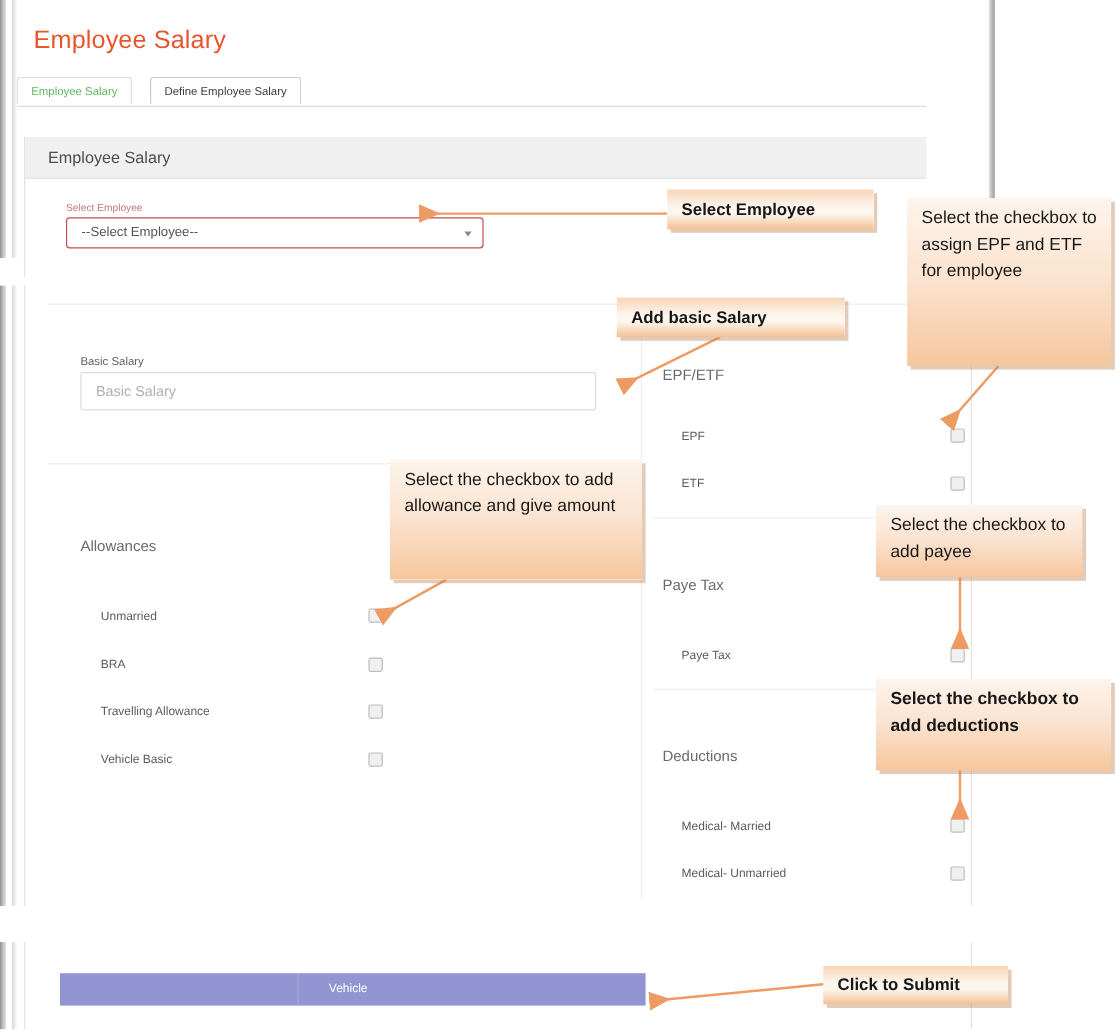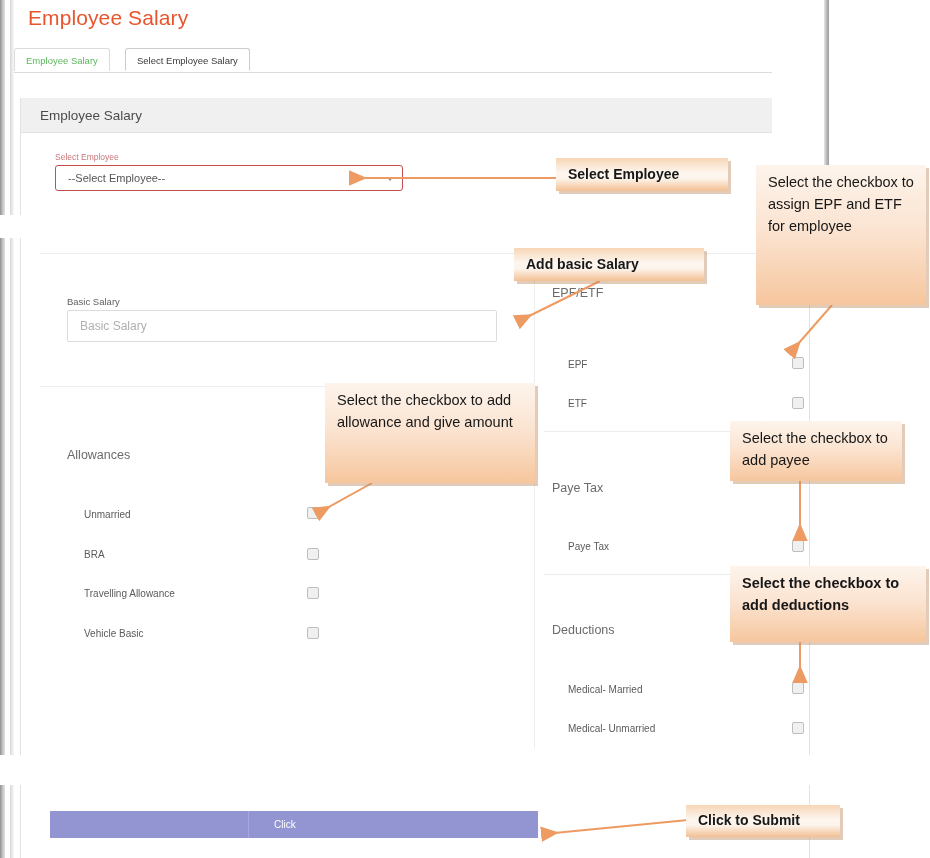--- a/index.html
+++ b/index.html
@@ -273,27 +273,27 @@
   <div class="frame-edge-inner" style="left:10px; top:0px;   width:4px;  height:215px;"></div>
 
   <div class="frame-edge" style="left:0px;  top:238px; width:5px;  height:517px;"></div>
   <div class="frame-edge-inner" style="left:10px; top:238px; width:4px;  height:517px;"></div>
 
   <div class="frame-edge" style="left:0px;  top:785px; width:5px;  height:73px;"></div>
   <div class="frame-edge-inner" style="left:10px; top:785px; width:4px;  height:73px;"></div>
 
   <div class="frame-edge-right" style="left:824px; top:0px;  width:5px;  height:215px;"></div>
 
-  <div class="band" style="left:14px; top:0px; width:758px; height:215px;">
+  <div class="band" style="left:14px; top:16px; width:758px; height:215px;">
 
     <div class="page-title">Employee Salary</div>
 
     <div class="tabstrip" style="left:0px;">
       <div class="tab tab-inactive">Employee Salary</div>
-      <div class="tab tab-active">Select Employee Salary</div>
+      <div class="tab tab-active">Define Employee Salary</div>
     </div>
 
     <div class="panel" style="left:6px; top:98px; width:790px; height:120px;">
       <div class="panel-head">
         <span class="panel-head-title">Employee Salary</span>
       </div>
     </div>
 
     <div class="field-wrap" style="left:41px; top:152px;">
       <span class="field-label-danger">Select Employee</span>
@@ -326,21 +326,21 @@
 
     <div class="row-label" style="left:70px; top:311px;">BRA</div>
     <div class="cbx" style="left:293px; top:310px;"></div>
 
     <div class="row-label" style="left:70px; top:350px;">Travelling Allowance</div>
     <div class="cbx" style="left:293px; top:349px;"></div>
 
     <div class="row-label" style="left:70px; top:390px;">Vehicle Basic</div>
     <div class="cbx" style="left:293px; top:389px;"></div>
 
-    <div class="section-title" style="left:538px; top:48px;">EPF/ETF</div>
+    <div class="section-title" style="left:538px; top:68px;">EPF/ETF</div>
 
     <div class="row-label" style="left:554px; top:121px;">EPF</div>
     <div class="cbx" style="left:778px; top:119px;"></div>
 
     <div class="row-label" style="left:554px; top:160px;">ETF</div>
     <div class="cbx" style="left:778px; top:159px;"></div>
 
     <div class="hr" style="left:530px; top:193px; width:280px;"></div>
 
     <div class="section-title" style="left:538px; top:243px;">Paye Tax</div>
@@ -358,21 +358,21 @@
     <div class="row-label" style="left:554px; top:485px;">Medical- Unmarried</div>
     <div class="cbx" style="left:778px; top:484px;"></div>
   </div>
 
   <div class="band" style="left:14px; top:785px; width:811px; height:73px;">
     <div style="position:absolute; left:6px; top:0px; width:790px; height:73px; border-left:1px solid #e2e2e2; border-right:1px solid #e2e2e2; box-sizing:border-box;"></div>
   </div>
 
   <div class="submit-bar">
     <span class="submit-divider"></span>
-    <span class="submit-label">Click</span>
+    <span class="submit-label">Vehicle</span>
   </div>
 
   <svg class="arrows" viewBox="0 0 930 858">
     <defs>
       <marker id="ah" markerWidth="9" markerHeight="9" refX="7.5" refY="4.5" orient="auto">
         <path d="M0,4.5 L9,0.6 L9,8.4 Z" fill="#ED9B62"></path>
       </marker>
     </defs>
 
     <line x1="556" y1="178" x2="352" y2="178" stroke="#ED9B62" stroke-width="2" marker-end="url(#ah)"></line>

